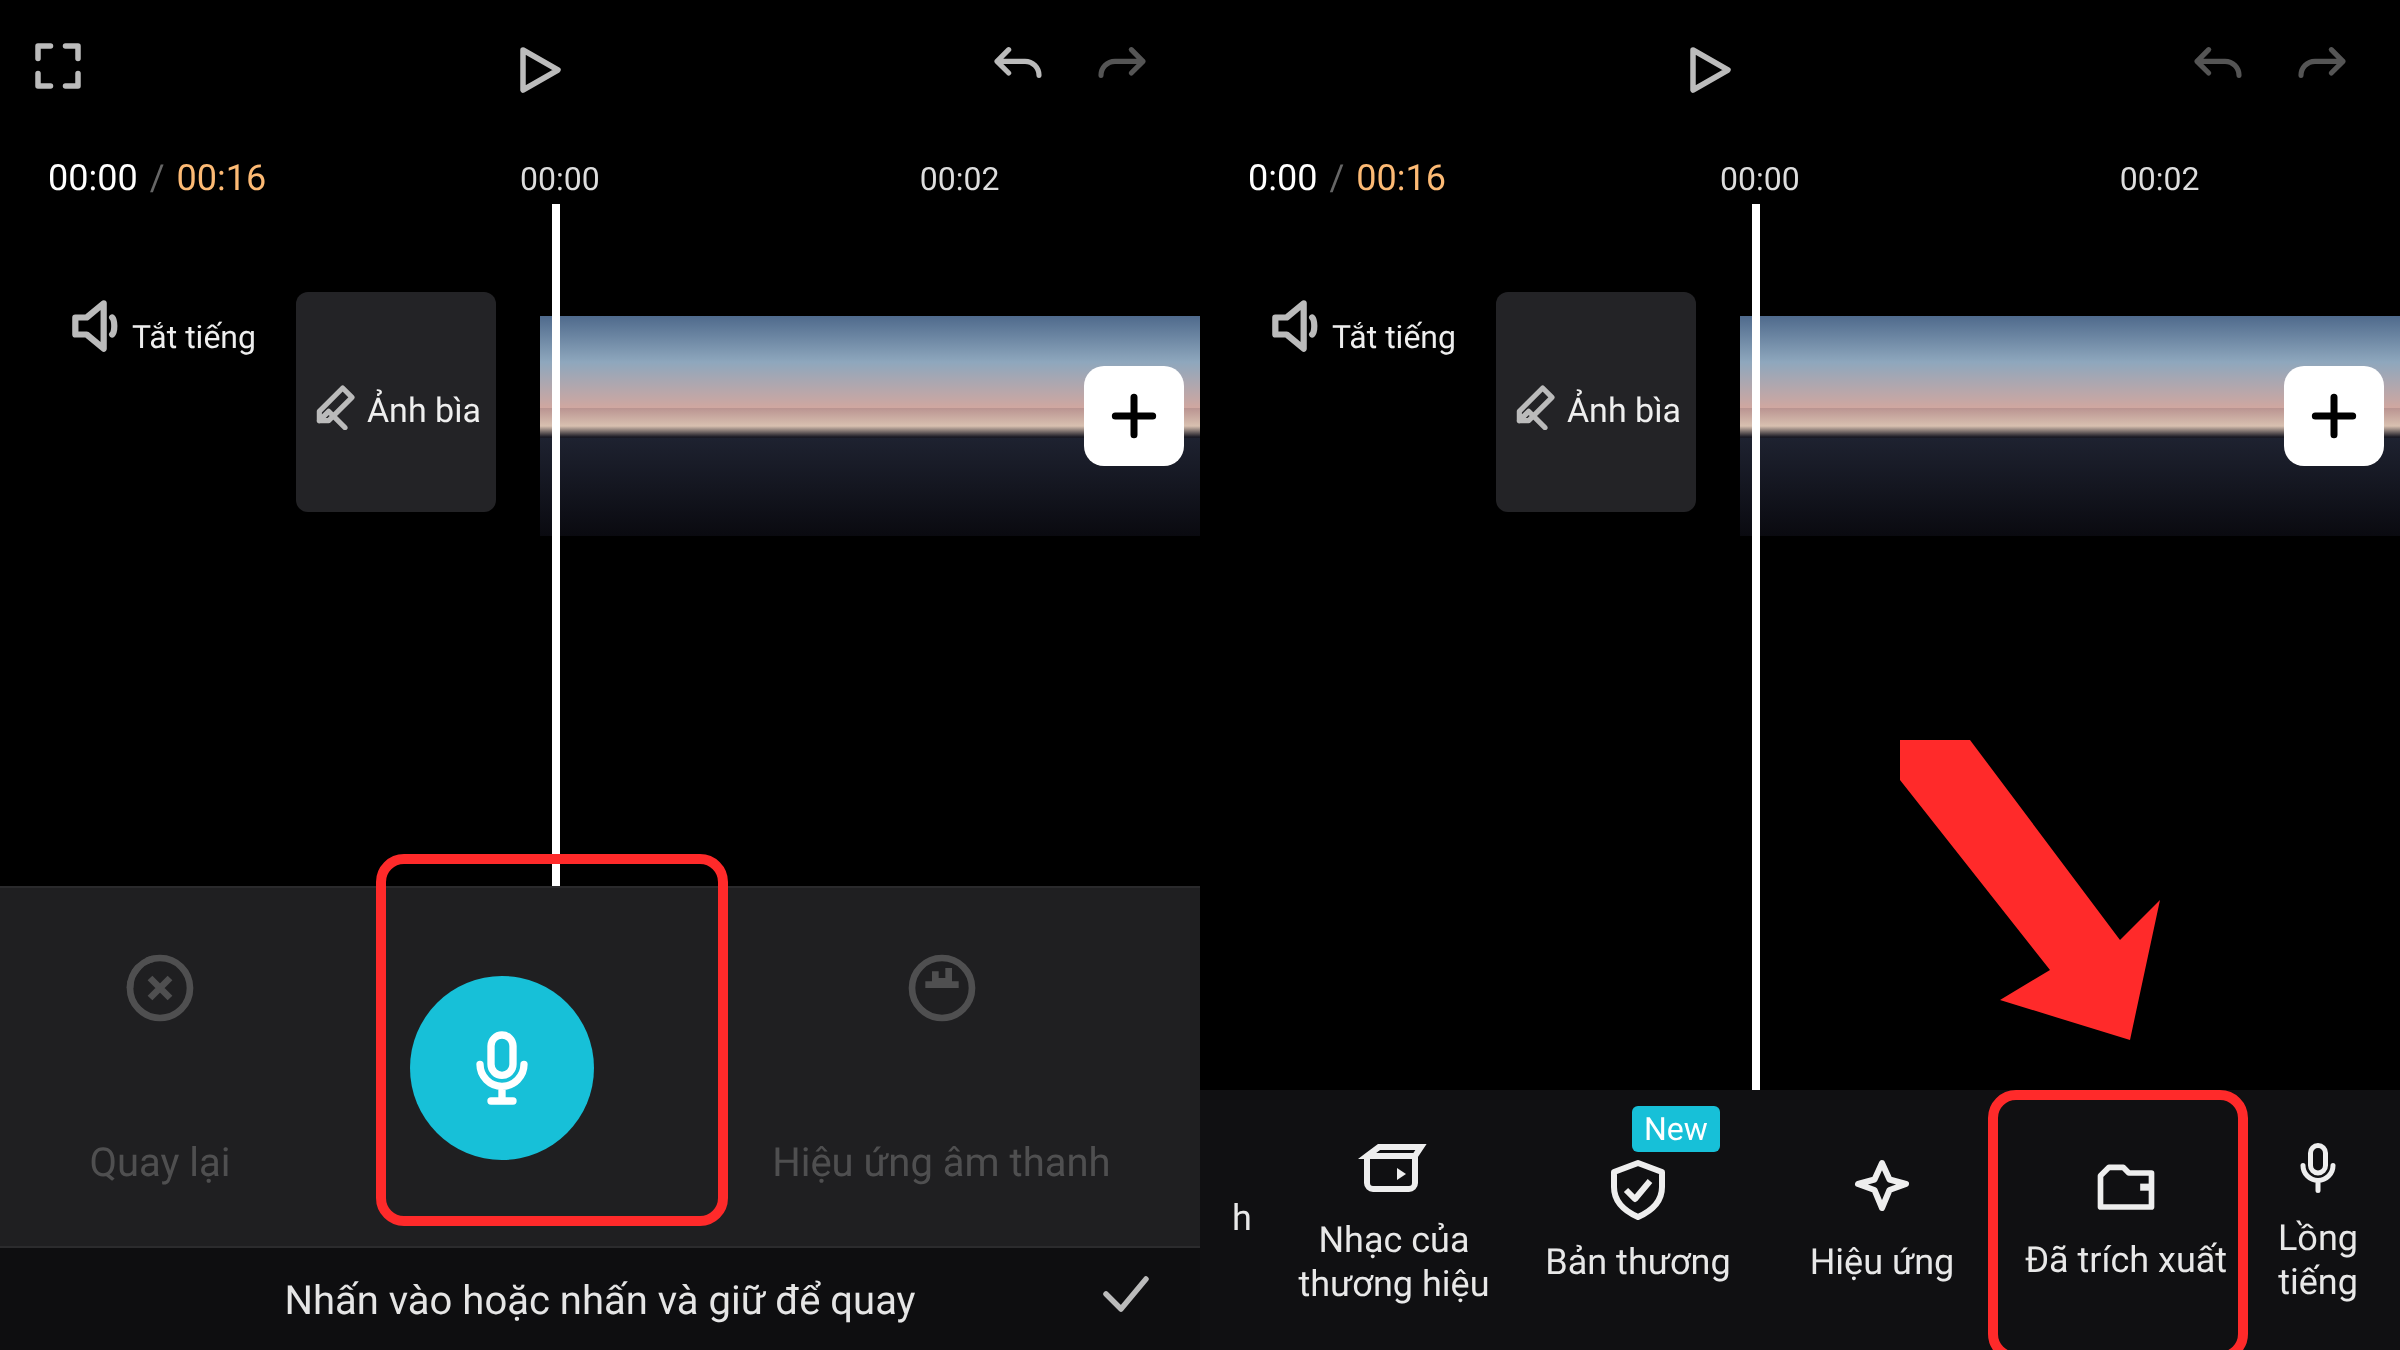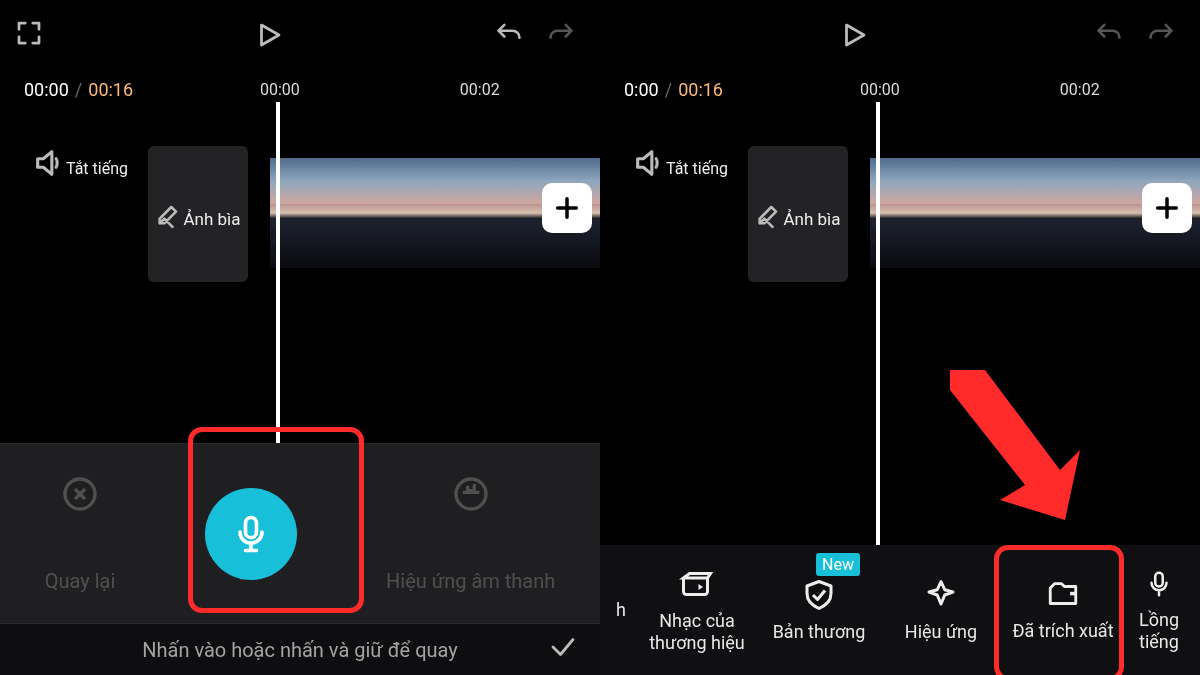--- a/index.html
+++ b/index.html
@@ -47,21 +47,21 @@
   .clip-area {
     position:relative;
     height: 160px;
     margin-top: 30px;
   }
   .mute-box, .cover-box {
     position:absolute; top:8px; display:flex; 
     align-items:center; justify-content:center; color:#eee; font-size:16px;text-align:center;
   }
   .mute-box { left:30px; width:100px; }
-  .cover-box { left:148px; width:100px; height:136px; background:#232326; border-radius:6px; }
+  .cover-box { left:148px; width:100px; height:110px; background:#232326; border-radius:6px; }
   .cover-box .lbl { margin-top:10px; font-size:17px; }
   .clip-strip {
     position:absolute; left:270px; top:20px; height:110px; right:0;
     display:flex; overflow:hidden;
   }
   .frame {
     width:110px; height:110px;
     background: linear-gradient(to bottom, #3a4e6e 0%, #b38a8a 40%, #d8c0b0 50%, #1a1a24 55%, #0c0c12 100%);
     position:relative;
   }
@@ -93,21 +93,21 @@
   .rb-item .ic { margin-bottom:10px; }
   .rb-item.dim { opacity:.55;gap:45px; }
   .mic-circle {
     width:92px; height:92px; border-radius:50%; background:#17c0d8;
     display:flex; align-items:center; justify-content:center;
   }
   .hint-row {
     position:absolute; bottom:0; left:0; right:0; height:52px;
     background:#0e0e10; border-top:1px solid #2b2b2d;
     display:flex; align-items:center; justify-content:center;
-    font-size:20px; color:#a3a3a3;
+    font-size:20px; color:#e5e5e5;
   }
   .hint-row .chk { position:absolute; right:22px; }
 
   
   .tool-row {
     position:absolute; bottom:0; left:0; right:0; height:130px;
     background:#101012; display:flex; align-items:center;
     padding:0 6px;
   }
   .tool-item {

